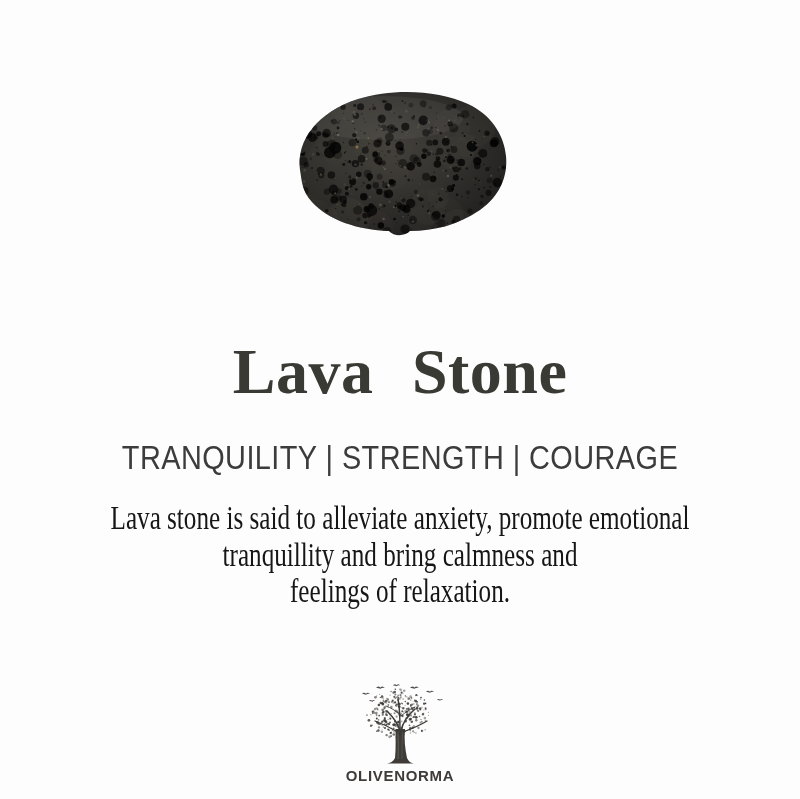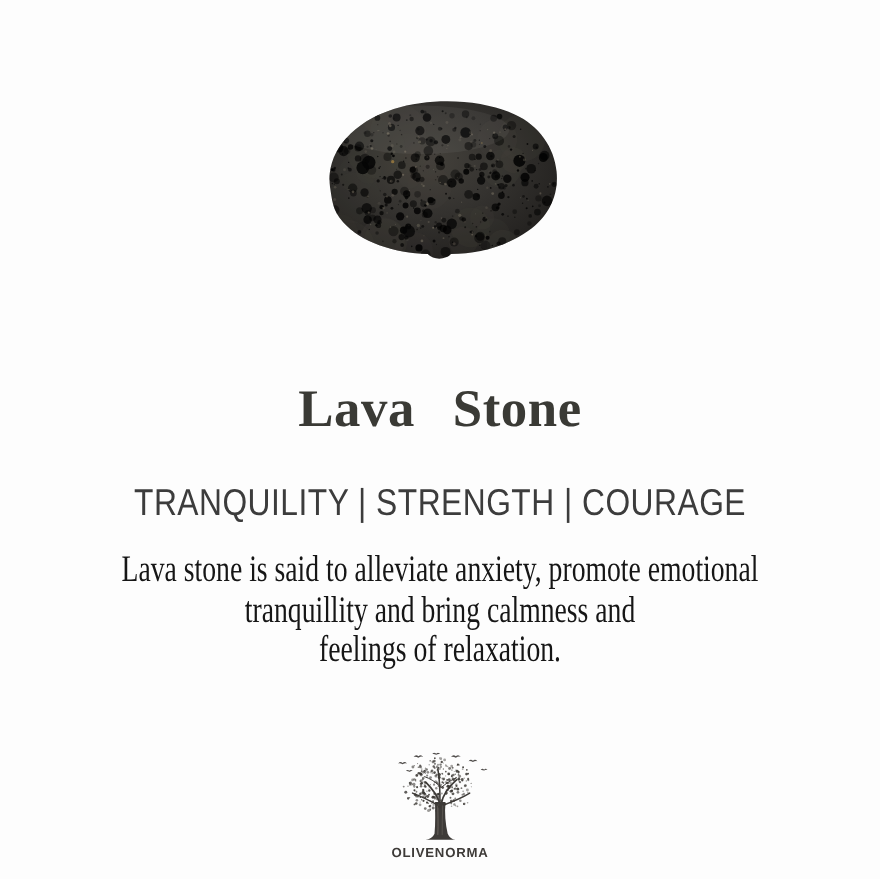--- a/index.html
+++ b/index.html
@@ -6,21 +6,21 @@
   .canvas{
     position:relative;width:800px;height:799px;margin:0 auto;
     background:#fdfdfd;overflow:hidden;
     font-family:"Liberation Serif","DejaVu Serif",serif;
   }
   .stone-svg{position:absolute;left:288px;top:88px;width:224px;height:150px;}
   .title{
     position:absolute;left:0;top:336px;width:800px;margin:0;
     text-align:center;color:#3a3a35;
     font-family:"Liberation Serif","DejaVu Serif",serif;
-    font-weight:700;font-size:48px;line-height:72px;
+    font-weight:700;font-size:64px;line-height:72px;
     letter-spacing:0.5px;word-spacing:22px;
   }
   .traits{
     position:absolute;left:0;top:440px;width:800px;
     text-align:center;color:#3c3c3c;
     font-family:"Liberation Sans","DejaVu Sans",sans-serif;
     font-weight:400;font-size:34px;line-height:34px;letter-spacing:0.5px;
     transform:scaleX(0.85);
     white-space:nowrap;
   }
@@ -33,21 +33,21 @@
   }
   .desc span{display:block;white-space:nowrap;}
   .brand{
     position:absolute;left:0;top:684px;width:800px;
     display:flex;flex-direction:column;align-items:center;
   }
   .tree-svg{width:104px;height:82px;display:block;}
   .brand-name{
     margin-top:4px;color:#3e3b38;
     font-family:"Liberation Sans","DejaVu Sans",sans-serif;
-    font-weight:700;font-size:12px;line-height:11px;letter-spacing:0.7px;
+    font-weight:700;font-size:15px;line-height:11px;letter-spacing:0.7px;
   }
 </style>
 </head>
 <body>
 
 <div class="canvas">
 
   <svg class="stone-svg" id="stone-svg" viewBox="0 0 224 150" aria-hidden="true">
     <defs>
       <radialGradient id="stoneGrad" cx="42%" cy="38%" r="75%">

